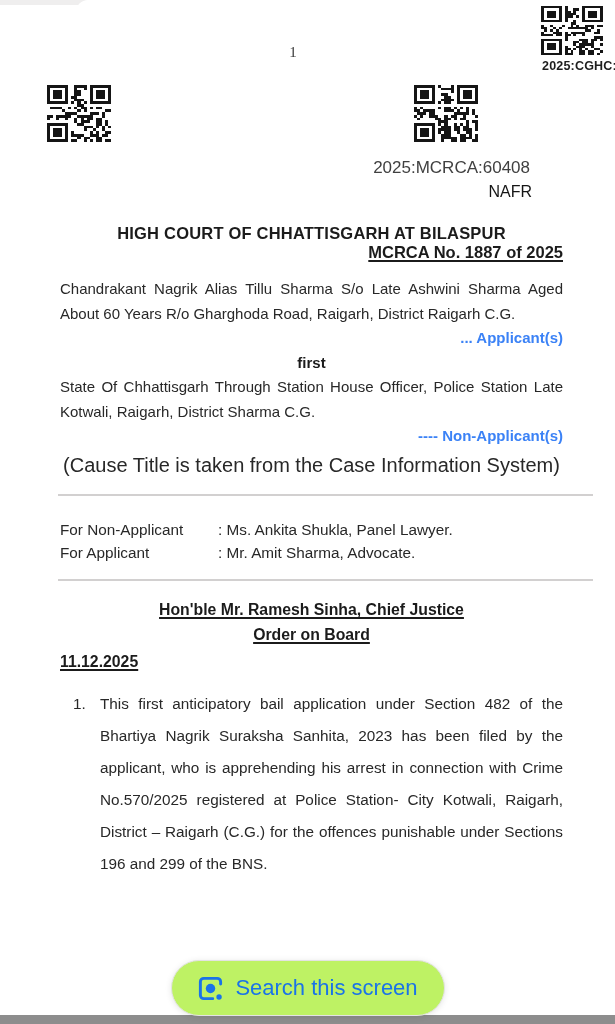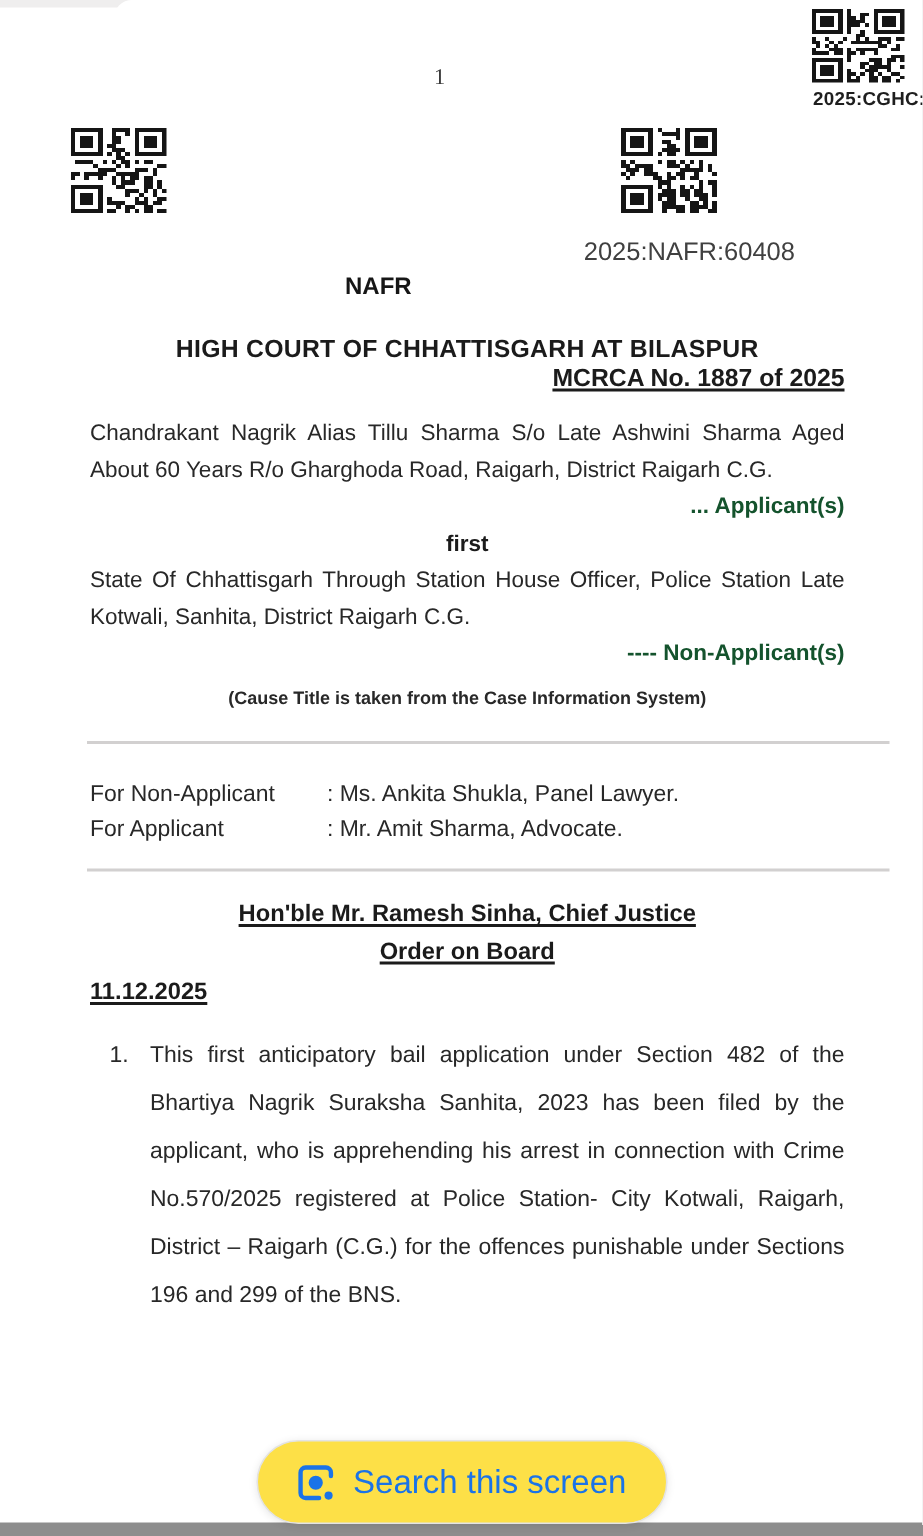--- a/index.html
+++ b/index.html
@@ -17,50 +17,50 @@
 
   svg.qr{display:block;}
   .qr-corner{position:absolute;top:6px;left:541px;width:62px;height:49px;}
   .qr-corner-label{position:absolute;top:59px;left:542px;font-size:12.5px;font-weight:bold;
     color:#1e1e1e;white-space:nowrap;letter-spacing:.2px;}
   .qr-left{position:absolute;top:85px;left:47px;width:64px;height:57px;}
   .qr-mid{position:absolute;top:85px;left:414px;width:64px;height:57px;}
 
   .case-code{position:absolute;top:158px;left:230px;width:300px;text-align:right;
     font-size:17px;color:#404040;}
-  .nafr{position:absolute;top:183px;left:230px;width:302px;text-align:left;
-    font-size:16px;font-weight:bold;color:#161616;}
+  .nafr{position:absolute;top:183px;left:230px;width:302px;text-align:right;
+    font-size:16px;font-weight:normal;color:#161616;}
 
   .doc{position:absolute;left:60px;top:216px;width:503px;font-size:15px;color:#282828;}
   .court-title{margin-top:8px;text-align:center;font-weight:bold;font-size:16.5px;
     color:#1b1b1b;letter-spacing:.2px;}
   .case-number{text-align:right;font-weight:bold;font-size:16.5px;color:#1b1b1b;
     text-decoration:underline;text-decoration-thickness:1.5px;text-underline-offset:2px;}
   .party{margin-top:15px;line-height:24.5px;}
   .jline{text-align:justify;text-align-last:justify;}
   .lline{text-align:left;}
-  .tag-right{text-align:right;font-weight:bold;line-height:24.5px;color:#14532d;}
+  .tag-right{text-align:right;font-weight:bold;line-height:24.5px;color:#3b82f6;}
   .versus{text-align:center;font-weight:bold;line-height:24.5px;color:#1b1b1b;}
-  .cause-note{margin-top:4px;text-align:center;line-height:24.5px;font-size:12px;font-weight:bold;}
+  .cause-note{margin-top:4px;text-align:center;line-height:24.5px;font-size:20px;}
   .rule{border:none;border-top:2px solid #d2d0d0;margin:17px -30px 0 -2px;}
   .appear{margin-top:23px;line-height:22.5px;font-size:15.3px;}
   .appear .lab{display:inline-block;width:158px;}
   .rule2{border:none;border-top:2px solid #d2d0d0;margin:15px -30px 0 -2px;}
   .judge{margin-top:20px;text-align:center;font-weight:bold;font-size:15.8px;color:#1b1b1b;
     text-decoration:underline;text-decoration-thickness:1.5px;text-underline-offset:2px;}
   .order-head{margin-top:7px;text-align:center;font-weight:bold;font-size:15.8px;color:#1b1b1b;
     text-decoration:underline;text-decoration-thickness:1.5px;text-underline-offset:2px;}
   .order-date{margin-top:9px;text-align:left;font-weight:bold;font-size:15.8px;color:#1b1b1b;
     text-decoration:underline;text-decoration-thickness:1.5px;text-underline-offset:2px;}
   .para{display:flex;margin-top:17px;line-height:32px;font-size:15.3px;}
   .para .num{flex:none;width:27px;padding-left:13px;}
   .para .ptxt{width:466px;text-align:justify;}
 
   .search-pill{position:absolute;left:50%;bottom:8px;transform:translateX(-50%);
-    width:272px;height:54px;background:#fde047;border:1px solid #e3e3e3;border-radius:28px;
+    width:272px;height:54px;background:#bef264;border:1px solid #e3e3e3;border-radius:28px;
     display:flex;align-items:center;justify-content:center;gap:11px;
     box-shadow:0 1px 6px rgba(0,0,0,.10);z-index:5;cursor:pointer;}
   .search-label{font-size:22px;color:#1a73e8;}
   .lens-icon{flex:none;display:block;}
   .nav-bar{position:absolute;bottom:0;left:0;width:100%;height:9px;background:#8d8d8d;z-index:4;}
 </style>
 </head>
 <body>
 
 <div id="screen">
@@ -75,36 +75,36 @@
     </svg>
   <div class="qr-corner-label">2025:CGHC:604</div>
 
   <svg class="qr qr-left" viewBox="0 0 21 21" preserveAspectRatio="none" shape-rendering="crispEdges">
       <path d="M0 0h1v1h-1zM0 1h1v1h-1zM0 2h1v1h-1zM0 3h1v1h-1zM0 4h1v1h-1zM0 5h1v1h-1zM0 6h1v1h-1zM1 0h1v1h-1zM1 6h1v1h-1zM2 0h1v1h-1zM2 2h1v1h-1zM2 3h1v1h-1zM2 4h1v1h-1zM2 6h1v1h-1zM3 0h1v1h-1zM3 2h1v1h-1zM3 3h1v1h-1zM3 4h1v1h-1zM3 6h1v1h-1zM4 0h1v1h-1zM4 2h1v1h-1zM4 3h1v1h-1zM4 4h1v1h-1zM4 6h1v1h-1zM5 0h1v1h-1zM5 6h1v1h-1zM6 0h1v1h-1zM6 1h1v1h-1zM6 2h1v1h-1zM6 3h1v1h-1zM6 4h1v1h-1zM6 5h1v1h-1zM6 6h1v1h-1zM14 0h1v1h-1zM14 1h1v1h-1zM14 2h1v1h-1zM14 3h1v1h-1zM14 4h1v1h-1zM14 5h1v1h-1zM14 6h1v1h-1zM15 0h1v1h-1zM15 6h1v1h-1zM16 0h1v1h-1zM16 2h1v1h-1zM16 3h1v1h-1zM16 4h1v1h-1zM16 6h1v1h-1zM17 0h1v1h-1zM17 2h1v1h-1zM17 3h1v1h-1zM17 4h1v1h-1zM17 6h1v1h-1zM18 0h1v1h-1zM18 2h1v1h-1zM18 3h1v1h-1zM18 4h1v1h-1zM18 6h1v1h-1zM19 0h1v1h-1zM19 6h1v1h-1zM20 0h1v1h-1zM20 1h1v1h-1zM20 2h1v1h-1zM20 3h1v1h-1zM20 4h1v1h-1zM20 5h1v1h-1zM20 6h1v1h-1zM0 14h1v1h-1zM0 15h1v1h-1zM0 16h1v1h-1zM0 17h1v1h-1zM0 18h1v1h-1zM0 19h1v1h-1zM0 20h1v1h-1zM1 14h1v1h-1zM1 20h1v1h-1zM2 14h1v1h-1zM2 16h1v1h-1zM2 17h1v1h-1zM2 18h1v1h-1zM2 20h1v1h-1zM3 14h1v1h-1zM3 16h1v1h-1zM3 17h1v1h-1zM3 18h1v1h-1zM3 20h1v1h-1zM4 14h1v1h-1zM4 16h1v1h-1zM4 17h1v1h-1zM4 18h1v1h-1zM4 20h1v1h-1zM5 14h1v1h-1zM5 20h1v1h-1zM6 14h1v1h-1zM6 15h1v1h-1zM6 16h1v1h-1zM6 17h1v1h-1zM6 18h1v1h-1zM6 19h1v1h-1zM6 20h1v1h-1zM9 0h1v1h-1zM10 0h1v1h-1zM11 0h1v1h-1zM12 0h1v1h-1zM9 1h1v1h-1zM12 1h1v1h-1zM9 2h1v1h-1zM10 2h1v1h-1zM9 3h1v1h-1zM10 3h1v1h-1zM8 4h1v1h-1zM9 4h1v1h-1zM9 5h1v1h-1zM10 5h1v1h-1zM11 5h1v1h-1zM8 6h1v1h-1zM10 6h1v1h-1zM12 6h1v1h-1zM10 7h1v1h-1zM11 7h1v1h-1zM1 8h1v1h-1zM2 8h1v1h-1zM3 8h1v1h-1zM4 8h1v1h-1zM7 8h1v1h-1zM9 8h1v1h-1zM11 8h1v1h-1zM12 8h1v1h-1zM14 8h1v1h-1zM16 8h1v1h-1zM17 8h1v1h-1zM5 9h1v1h-1zM10 9h1v1h-1zM12 9h1v1h-1zM19 9h1v1h-1zM20 9h1v1h-1zM6 10h1v1h-1zM7 10h1v1h-1zM8 10h1v1h-1zM9 10h1v1h-1zM14 10h1v1h-1zM15 10h1v1h-1zM16 10h1v1h-1zM18 10h1v1h-1zM0 11h1v1h-1zM1 11h1v1h-1zM3 11h1v1h-1zM4 11h1v1h-1zM5 11h1v1h-1zM6 11h1v1h-1zM7 11h1v1h-1zM10 11h1v1h-1zM11 11h1v1h-1zM12 11h1v1h-1zM13 11h1v1h-1zM14 11h1v1h-1zM18 11h1v1h-1zM0 12h1v1h-1zM3 12h1v1h-1zM6 12h1v1h-1zM9 12h1v1h-1zM11 12h1v1h-1zM13 12h1v1h-1zM14 12h1v1h-1zM16 12h1v1h-1zM17 12h1v1h-1zM9 13h1v1h-1zM11 13h1v1h-1zM12 13h1v1h-1zM13 13h1v1h-1zM16 13h1v1h-1zM17 13h1v1h-1zM19 13h1v1h-1zM10 14h1v1h-1zM11 14h1v1h-1zM16 14h1v1h-1zM17 14h1v1h-1zM19 14h1v1h-1zM12 15h1v1h-1zM13 15h1v1h-1zM14 15h1v1h-1zM16 15h1v1h-1zM18 15h1v1h-1zM20 15h1v1h-1zM12 16h1v1h-1zM15 16h1v1h-1zM18 16h1v1h-1zM8 17h1v1h-1zM14 17h1v1h-1zM16 17h1v1h-1zM19 17h1v1h-1zM20 17h1v1h-1zM8 18h1v1h-1zM9 18h1v1h-1zM10 18h1v1h-1zM11 18h1v1h-1zM14 18h1v1h-1zM15 18h1v1h-1zM16 18h1v1h-1zM18 18h1v1h-1zM19 18h1v1h-1zM10 19h1v1h-1zM12 19h1v1h-1zM13 19h1v1h-1zM16 19h1v1h-1zM17 19h1v1h-1zM8 20h1v1h-1zM9 20h1v1h-1zM12 20h1v1h-1zM14 20h1v1h-1zM16 20h1v1h-1zM17 20h1v1h-1zM19 20h1v1h-1zM20 20h1v1h-1z" fill="#151515"></path>
     </svg>
   <svg class="qr qr-mid" viewBox="0 0 21 21" preserveAspectRatio="none" shape-rendering="crispEdges">
       <path d="M0 0h1v1h-1zM0 1h1v1h-1zM0 2h1v1h-1zM0 3h1v1h-1zM0 4h1v1h-1zM0 5h1v1h-1zM0 6h1v1h-1zM1 0h1v1h-1zM1 6h1v1h-1zM2 0h1v1h-1zM2 2h1v1h-1zM2 3h1v1h-1zM2 4h1v1h-1zM2 6h1v1h-1zM3 0h1v1h-1zM3 2h1v1h-1zM3 3h1v1h-1zM3 4h1v1h-1zM3 6h1v1h-1zM4 0h1v1h-1zM4 2h1v1h-1zM4 3h1v1h-1zM4 4h1v1h-1zM4 6h1v1h-1zM5 0h1v1h-1zM5 6h1v1h-1zM6 0h1v1h-1zM6 1h1v1h-1zM6 2h1v1h-1zM6 3h1v1h-1zM6 4h1v1h-1zM6 5h1v1h-1zM6 6h1v1h-1zM14 0h1v1h-1zM14 1h1v1h-1zM14 2h1v1h-1zM14 3h1v1h-1zM14 4h1v1h-1zM14 5h1v1h-1zM14 6h1v1h-1zM15 0h1v1h-1zM15 6h1v1h-1zM16 0h1v1h-1zM16 2h1v1h-1zM16 3h1v1h-1zM16 4h1v1h-1zM16 6h1v1h-1zM17 0h1v1h-1zM17 2h1v1h-1zM17 3h1v1h-1zM17 4h1v1h-1zM17 6h1v1h-1zM18 0h1v1h-1zM18 2h1v1h-1zM18 3h1v1h-1zM18 4h1v1h-1zM18 6h1v1h-1zM19 0h1v1h-1zM19 6h1v1h-1zM20 0h1v1h-1zM20 1h1v1h-1zM20 2h1v1h-1zM20 3h1v1h-1zM20 4h1v1h-1zM20 5h1v1h-1zM20 6h1v1h-1zM0 14h1v1h-1zM0 15h1v1h-1zM0 16h1v1h-1zM0 17h1v1h-1zM0 18h1v1h-1zM0 19h1v1h-1zM0 20h1v1h-1zM1 14h1v1h-1zM1 20h1v1h-1zM2 14h1v1h-1zM2 16h1v1h-1zM2 17h1v1h-1zM2 18h1v1h-1zM2 20h1v1h-1zM3 14h1v1h-1zM3 16h1v1h-1zM3 17h1v1h-1zM3 18h1v1h-1zM3 20h1v1h-1zM4 14h1v1h-1zM4 16h1v1h-1zM4 17h1v1h-1zM4 18h1v1h-1zM4 20h1v1h-1zM5 14h1v1h-1zM5 20h1v1h-1zM6 14h1v1h-1zM6 15h1v1h-1zM6 16h1v1h-1zM6 17h1v1h-1zM6 18h1v1h-1zM6 19h1v1h-1zM6 20h1v1h-1zM8 0h1v1h-1zM12 0h1v1h-1zM9 1h1v1h-1zM10 1h1v1h-1zM11 1h1v1h-1zM12 1h1v1h-1zM12 2h1v1h-1zM9 3h1v1h-1zM10 3h1v1h-1zM10 4h1v1h-1zM11 4h1v1h-1zM9 5h1v1h-1zM10 5h1v1h-1zM11 5h1v1h-1zM12 5h1v1h-1zM8 6h1v1h-1zM10 6h1v1h-1zM11 6h1v1h-1zM0 8h1v1h-1zM2 8h1v1h-1zM8 8h1v1h-1zM10 8h1v1h-1zM11 8h1v1h-1zM13 8h1v1h-1zM15 8h1v1h-1zM17 8h1v1h-1zM0 9h1v1h-1zM1 9h1v1h-1zM3 9h1v1h-1zM4 9h1v1h-1zM5 9h1v1h-1zM6 9h1v1h-1zM10 9h1v1h-1zM11 9h1v1h-1zM12 9h1v1h-1zM14 9h1v1h-1zM17 9h1v1h-1zM19 9h1v1h-1zM1 10h1v1h-1zM2 10h1v1h-1zM3 10h1v1h-1zM5 10h1v1h-1zM6 10h1v1h-1zM13 10h1v1h-1zM14 10h1v1h-1zM15 10h1v1h-1zM16 10h1v1h-1zM17 10h1v1h-1zM19 10h1v1h-1zM0 11h1v1h-1zM2 11h1v1h-1zM5 11h1v1h-1zM6 11h1v1h-1zM7 11h1v1h-1zM10 11h1v1h-1zM12 11h1v1h-1zM13 11h1v1h-1zM16 11h1v1h-1zM20 11h1v1h-1zM1 12h1v1h-1zM7 12h1v1h-1zM8 12h1v1h-1zM10 12h1v1h-1zM11 12h1v1h-1zM13 12h1v1h-1zM15 12h1v1h-1zM16 12h1v1h-1zM8 13h1v1h-1zM9 13h1v1h-1zM10 13h1v1h-1zM17 13h1v1h-1zM19 13h1v1h-1zM20 13h1v1h-1zM8 14h1v1h-1zM10 14h1v1h-1zM13 14h1v1h-1zM15 14h1v1h-1zM17 14h1v1h-1zM20 14h1v1h-1zM9 15h1v1h-1zM10 15h1v1h-1zM11 15h1v1h-1zM13 15h1v1h-1zM14 15h1v1h-1zM16 15h1v1h-1zM17 15h1v1h-1zM20 15h1v1h-1zM8 16h1v1h-1zM9 16h1v1h-1zM10 16h1v1h-1zM11 16h1v1h-1zM13 16h1v1h-1zM14 16h1v1h-1zM16 16h1v1h-1zM17 16h1v1h-1zM18 16h1v1h-1zM20 16h1v1h-1zM8 17h1v1h-1zM10 17h1v1h-1zM11 17h1v1h-1zM14 17h1v1h-1zM17 17h1v1h-1zM18 17h1v1h-1zM9 18h1v1h-1zM10 18h1v1h-1zM11 18h1v1h-1zM15 18h1v1h-1zM16 18h1v1h-1zM18 18h1v1h-1zM20 18h1v1h-1zM9 19h1v1h-1zM10 19h1v1h-1zM11 19h1v1h-1zM12 19h1v1h-1zM13 19h1v1h-1zM15 19h1v1h-1zM16 19h1v1h-1zM17 19h1v1h-1zM18 19h1v1h-1zM20 19h1v1h-1zM9 20h1v1h-1zM12 20h1v1h-1zM13 20h1v1h-1zM15 20h1v1h-1zM16 20h1v1h-1zM19 20h1v1h-1zM20 20h1v1h-1z" fill="#151515"></path>
     </svg>
 
-  <div class="case-code">2025:NAFR:60408</div>
+  <div class="case-code">2025:MCRCA:60408</div>
   <div class="nafr">NAFR</div>
 
   <div class="doc">
     <div class="court-title">HIGH COURT OF CHHATTISGARH AT BILASPUR</div>
     <div class="case-number">MCRCA No. 1887 of 2025</div>
 
     <div class="party">
       <div class="jline">Chandrakant Nagrik Alias Tillu Sharma S/o Late Ashwini Sharma Aged</div>
       <div class="lline">About 60 Years R/o Gharghoda Road, Raigarh, District Raigarh C.G.</div>
     </div>
     <div class="tag-right">... Applicant(s)</div>
     <div class="versus">first</div>
     <div class="party" style="margin-top:0">
       <div class="jline">State Of Chhattisgarh Through Station House Officer, Police Station Late</div>
-      <div class="lline">Kotwali, Sanhita, District Raigarh C.G.</div>
+      <div class="lline">Kotwali, Raigarh, District Sharma C.G.</div>
     </div>
     <div class="tag-right">---- Non-Applicant(s)</div>
     <div class="cause-note">(Cause Title is taken from the Case Information System)</div>
 
     <hr class="rule">
 
     <div class="appear">
       <div>
         <span class="lab">For Non-Applicant</span><span>: Ms. Ankita Shukla, Panel Lawyer.</span>
       </div>

